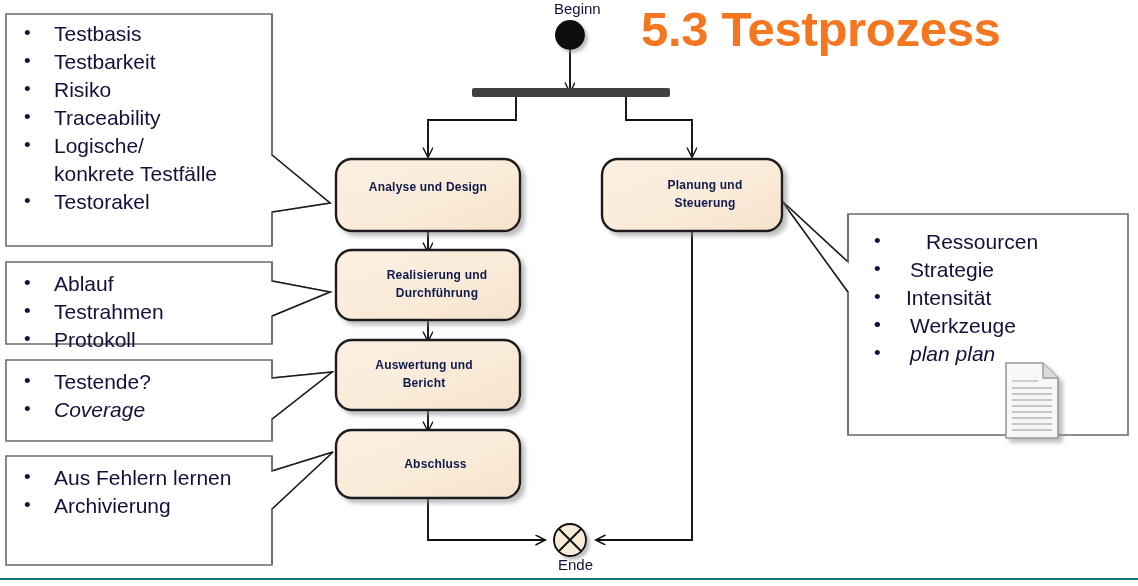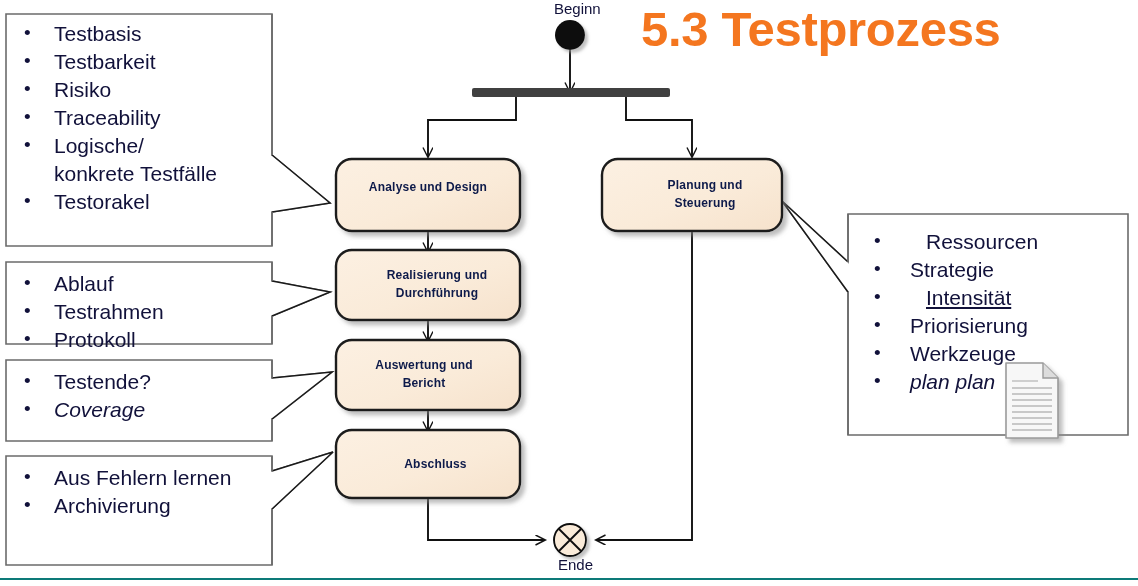--- a/index.html
+++ b/index.html
@@ -267,22 +267,22 @@
     <ul class="note-list">
       <li><span class="bul">•</span><span>Aus Fehlern lernen</span></li>
       <li><span class="bul">•</span><span>Archivierung</span></li>
     </ul>
   </div>
 
   <div class="note-text" style="left:852px; top:228px; width:270px;">
     <ul class="note-list">
       <li><span class="bul" style="left:22px;">•</span><span style="margin-left:30px;">Ressourcen</span></li>
       <li><span class="bul" style="left:22px;">•</span><span style="margin-left:14px;">Strategie</span></li>
-      <li><span class="bul" style="left:22px;">•</span><span style="margin-left:30px;text-decoration:underline;">Intensität</span></li>
-      <li><span class="bul" style="left:22px;">•</span><span style="margin-left:14px;">Priorisierung</span></li>
+      <li><span class="bul" style="left:22px;">•</span><span style="margin-left:10px;">Intensität</span></li>
+      <li><span class="bul" style="left:22px;">•</span></li>
       <li><span class="bul" style="left:22px;">•</span><span style="margin-left:14px;">Werkzeuge</span></li>
       <li class="italic"><span class="bul" style="left:22px; font-style:normal;">•</span><span style="margin-left:14px;">plan plan</span></li>
     </ul>
   </div>
 
   <div class="bottom-rule"></div>
 
 </div>
 
 </body></html>

